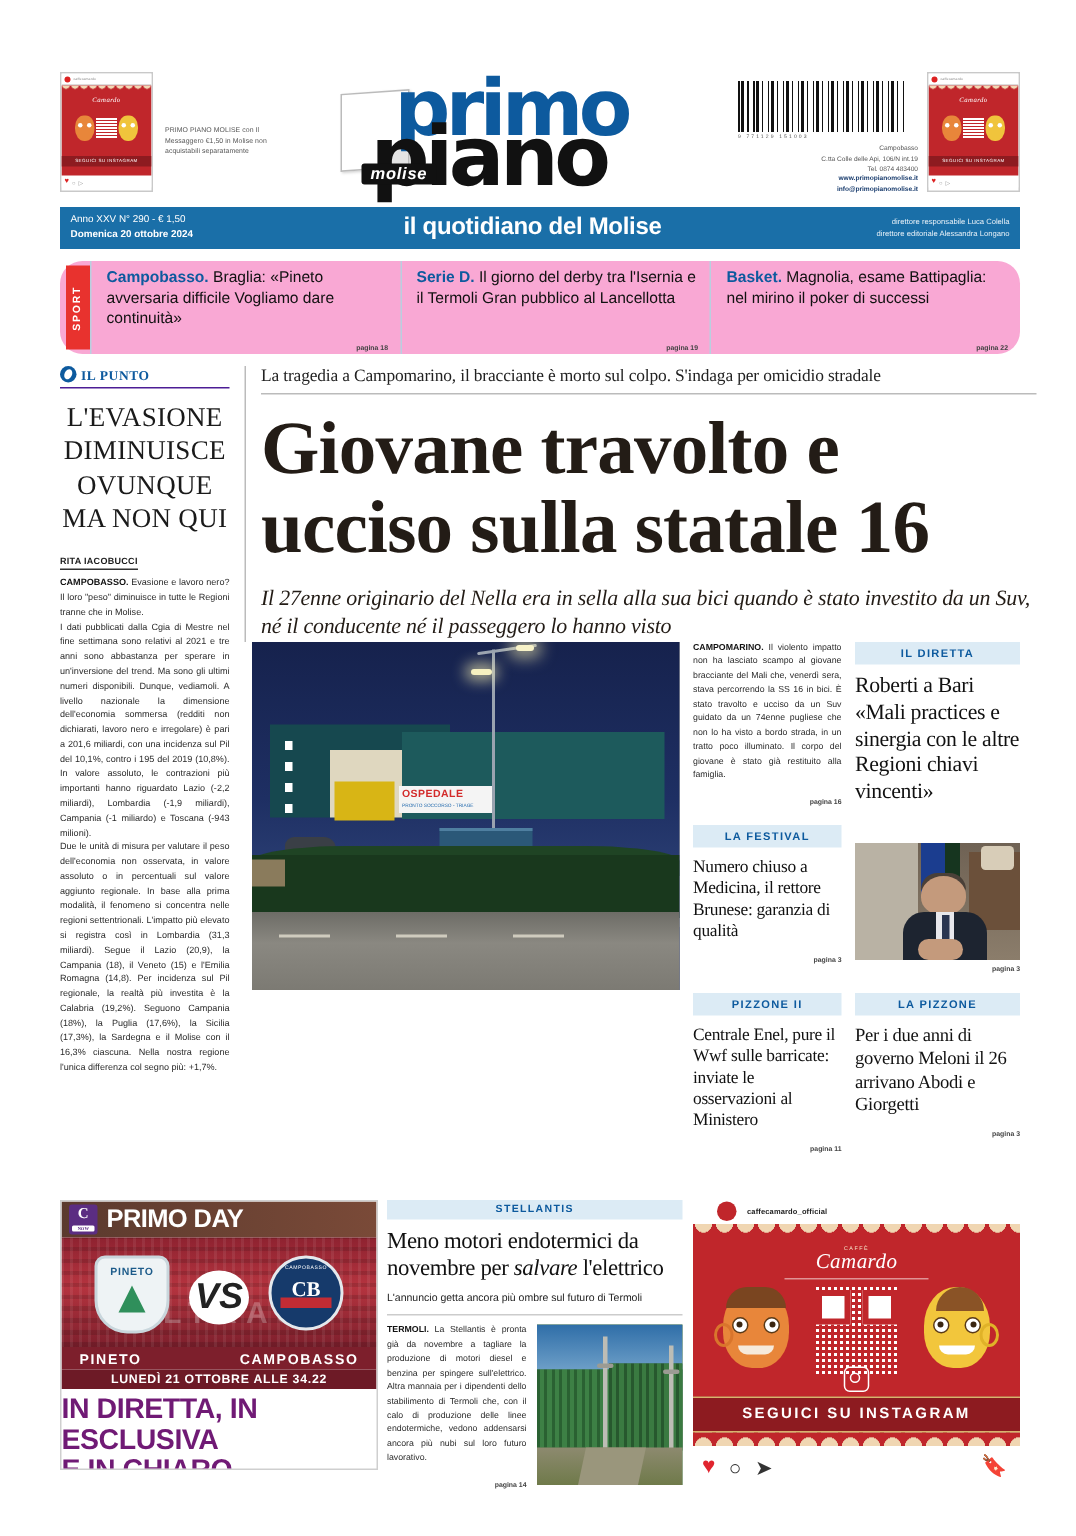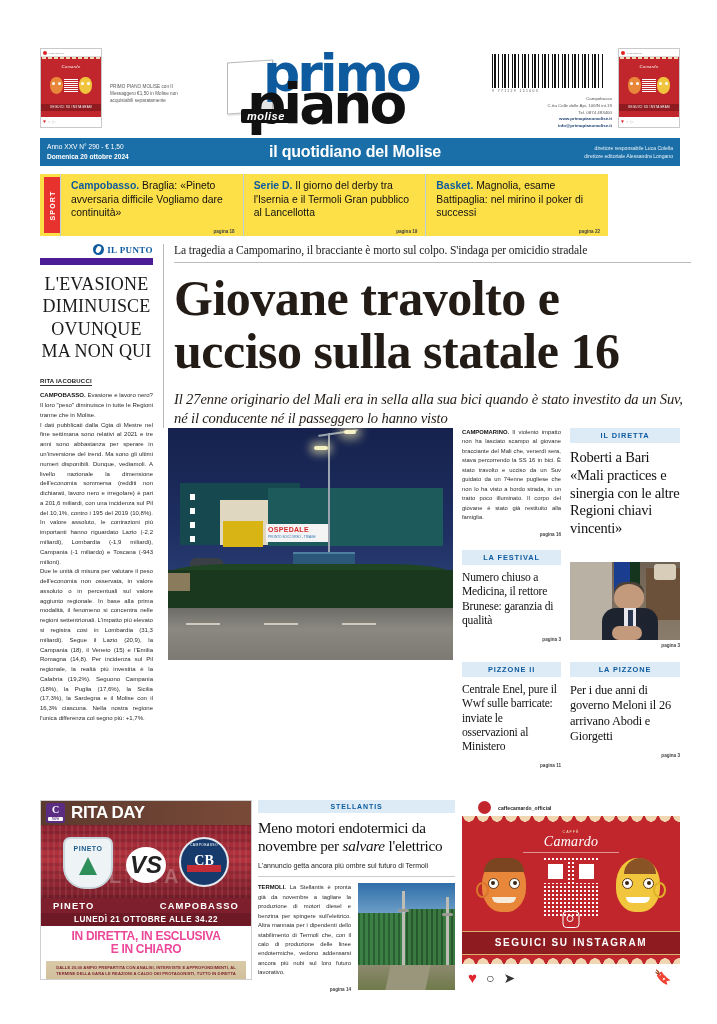--- a/index.html
+++ b/index.html
@@ -52,32 +52,32 @@
   .promo-card.right-card{margin-left:6px}
 
   
   .bluebar{position:absolute;left:40px;top:138px;width:640px;height:28px;background:#1a6fa8;color:#fff;display:flex;align-items:center;}
   .bb-left{width:170px;padding-left:7px;font-size:6.6px;line-height:1.55;}
   .bb-left .b2{font-weight:bold}
   .bb-mid{flex:1;text-align:center;font-size:16px;font-weight:bold;letter-spacing:-.2px}
   .bb-right{width:180px;text-align:right;padding-right:7px;font-size:5.1px;line-height:1.6;color:#e8f1f8}
 
   
-  .sport{position:absolute;left:40px;top:174px;width:568px;height:62px;background:#fde047;display:flex;}
+  .sport{position:absolute;left:40px;top:174px;width:640px;height:62px;background:#f9a8d4;display:flex;border-radius:15px;}
   .sport-tab{width:16px;background:#e8322e;color:#fff;display:flex;align-items:center;justify-content:center;margin:3px 0 3px 4px;}
   .sport-tab span{transform:rotate(-90deg);font-size:7px;font-weight:bold;letter-spacing:1.2px;white-space:nowrap}
   .sp-col{flex:1;padding:5px 8px 0 10px;position:relative;border-left:1px solid #b9cfdf;}
   .sp-col:first-of-type{border-left:1px solid #b9cfdf;}
   .sp-txt{font-size:10.4px;line-height:1.32;color:#111;}
   .sp-txt b{color:#0d5a9e}
   .sp-pag{position:absolute;right:8px;bottom:2px;font-size:4.6px;font-weight:bold;color:#444}
 
   
   .punto{position:absolute;left:40px;top:244px;width:113px;}
-  .punto-hd{display:flex;align-items:center;gap:3px;border-bottom:7px solid #4c1d95;padding-bottom:3px;justify-content:flex-end;}
+  .punto-hd{display:flex;align-items:center;gap:3px;border-bottom:1px solid #4c1d95;padding-bottom:3px;}
   .punto-eye{width:11px;height:11px;border-radius:50%;background:#0d5a9e;position:relative;}
   .punto-eye:after{content:"";position:absolute;left:3px;top:2px;width:5px;height:7px;border-radius:50%;background:#fff;transform:rotate(25deg)}
   .punto-lbl{font-size:9px;font-weight:bold;color:#0d5a9e;font-family:"Liberation Serif",serif;letter-spacing:.4px}
   .punto-title{font-family:"Liberation Serif",serif;font-size:18px;line-height:1.24;text-align:center;margin:8px 0 7px;letter-spacing:.2px}
   .punto-by{font-size:6px;font-weight:bold;border-bottom:1px solid #333;display:inline-block;padding-bottom:1px;margin-bottom:5px;letter-spacing:.2px}
   .punto-body{font-size:6.05px;line-height:1.62;text-align:justify;color:#2a2a2a;}
   .punto-body b{color:#111}
 
   
   .hl-wrap{position:absolute;left:163px;top:244px;width:517px;border-left:1px solid #bbb;padding-left:10px;}
@@ -164,21 +164,21 @@
   .crest.right{right:22px;background:#163a6b;border:2px solid #e4e8ec;border-radius:50%;height:46px;}
   .crest-pineto{position:absolute;left:0;right:0;top:6px;text-align:center;font-size:7px;font-weight:bold;color:#1d5b8a;letter-spacing:.5px}
   .crest-tree{position:absolute;left:50%;top:18px;transform:translateX(-50%);width:0;height:0;border-left:9px solid transparent;border-right:9px solid transparent;border-bottom:18px solid #2f8f5b;}
   .crest-cb{position:absolute;left:0;right:0;top:14px;text-align:center;font-size:14px;font-weight:bold;color:#fff;font-family:"Liberation Serif",serif}
   .crest-cbtop{position:absolute;left:0;right:0;top:4px;text-align:center;font-size:3.4px;color:#fff;letter-spacing:.4px}
   .crest-stripe{position:absolute;left:6px;right:6px;top:26px;height:7px;background:#c32c34;}
   .md-vs{position:absolute;left:50%;top:22px;transform:translateX(-50%);font-size:24px;font-weight:bold;color:#222;font-style:italic;
      text-shadow:0 0 0 #fff;background:#fff;border-radius:50%;width:40px;height:36px;text-align:center;line-height:36px;}
   .md-names{position:relative;height:15px;background:#7d1f2c;color:#fff;display:flex;align-items:center;justify-content:space-between;padding:0 12px;font-size:9.4px;font-weight:bold;letter-spacing:1.1px}
   .md-when{height:13px;background:#6d1a26;color:#fff;text-align:center;font-size:8.2px;font-weight:bold;line-height:13px;letter-spacing:.5px}
-  .md-claim{padding:4px 0 3px;text-align:center;color:#ec4899;font-size:12px;font-weight:bold;line-height:1.08;letter-spacing:-.3px}
+  .md-claim{padding:4px 0 3px;color:#701a75;font-size:19px;font-weight:bold;line-height:1.08;letter-spacing:-.3px}
   .md-foot{margin:2px 5px 4px;height:40px;background:linear-gradient(#d9c9a8,#c9b48d);position:relative;border-radius:1px}
   .md-f1{text-align:center;font-size:4.1px;font-weight:bold;color:#7d1f2c;line-height:1.42;padding:4px 6px 0;letter-spacing:.1px}
 
   
   .stell{position:absolute;left:258px;top:800px;width:197px;}
   .stell .kicker-box{font-size:7px}
   .stell-hl{font-family:"Liberation Serif",serif;font-size:15.2px;line-height:1.2;margin-top:6px;color:#111;letter-spacing:-.25px}
   .stell-hl i{font-style:italic}
   .stell-sub{font-size:7px;line-height:1.4;margin-top:6px;color:#222;border-bottom:1px solid #ccc;padding-bottom:5px}
   .stell-row{display:flex;gap:7px;margin-top:6px}
@@ -378,21 +378,21 @@
       <p style="margin:0">Due le unità di misura per valutare il peso dell'economia non osservata, in valore assoluto o in percentuali sul valore aggiunto regionale. In base alla prima modalità, il fenomeno si concentra nelle regioni settentrionali. L'impatto più elevato si registra così in Lombardia (31,3 miliardi). Segue il Lazio (20,9), la Campania (18), il Veneto (15) e l'Emilia Romagna (14,8). Per incidenza sul Pil regionale, la realtà più investita è la Calabria (19,2%). Seguono Campania (18%), la Puglia (17,6%), la Sicilia (17,3%), la Sardegna e il Molise con il 16,3% ciascuna. Nella nostra regione l'unica differenza col segno più: +1,7%.</p>
     </div>
   </div>
 
   <div class="hl-wrap">
     <div class="hl-kicker">La tragedia a Campomarino, il bracciante è morto sul colpo. S'indaga per omicidio stradale</div>
     <div class="hl-main">
       <div>Giovane travolto e</div>
       <div>ucciso sulla statale 16</div>
     </div>
-    <div class="hl-sub">Il 27enne originario del Mali era in sella alla sua bici quando è stato investito da un Suv, né il conducente né il passeggero lo hanno visto</div>
+    <div class="hl-sub">Il 27enne originario del Nella era in sella alla sua bici quando è stato investito da un Suv, né il conducente né il passeggero lo hanno visto</div>
   </div>
 
   <div class="photo">
     <div class="ph-sky"></div>
     <div class="ph-b1"></div>
       <div class="ph-b3"></div>
       <div class="ph-b2"></div>
       <div class="ph-b4"></div>
     <div class="ph-win" style="left:22px;top:66px"></div>
     <div class="ph-win" style="left:22px;top:80px"></div>
@@ -459,21 +459,21 @@
 
   <div class="b-kermesse">
     <div class="kicker-box">LA PIZZONE</div>
     <div class="brief-hl">Per i due anni di governo Meloni il 26 arrivano Abodi e Giorgetti</div>
     <div class="brief-pag" style="margin-top:9px">pagina 3</div>
   </div>
 
   <div class="matchday">
     <div class="md-top">
       <div class="md-logo">C<small>NOW</small></div>
-      <div class="md-title">RITA DAY</div>
+      <div class="md-title">PRIMO DAY</div>
     </div>
     <div class="md-mid">
       <div class="md-crowd"></div>
       <div class="md-ultras">ULTRAS</div>
       <div class="crest left">
         <div class="crest-pineto">PINETO</div>
         <div class="crest-tree"></div>
       </div>
       <div class="md-vs">VS</div>
       <div class="crest right">

